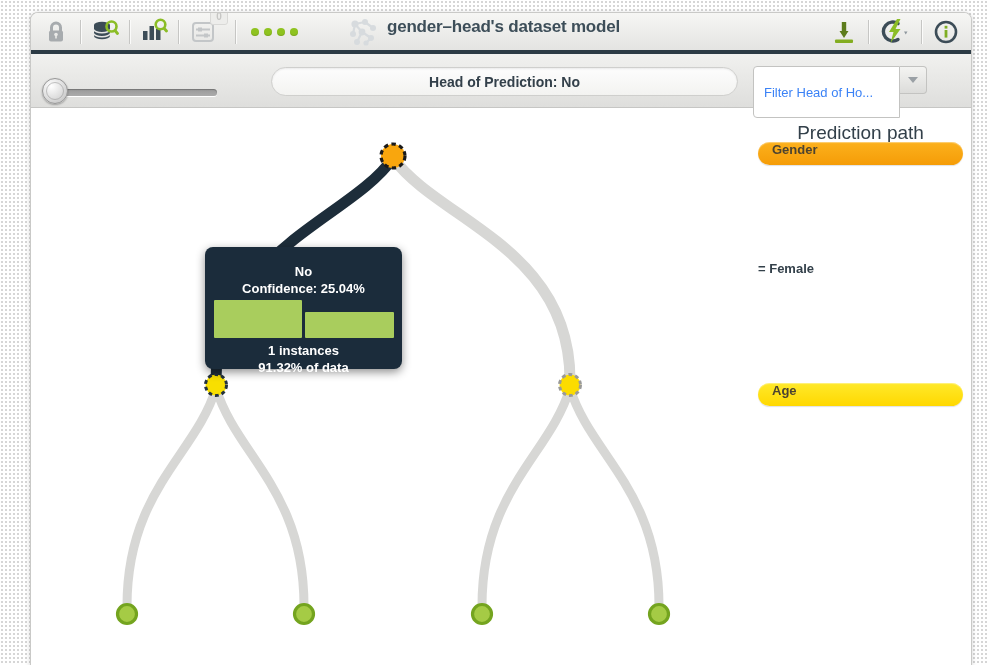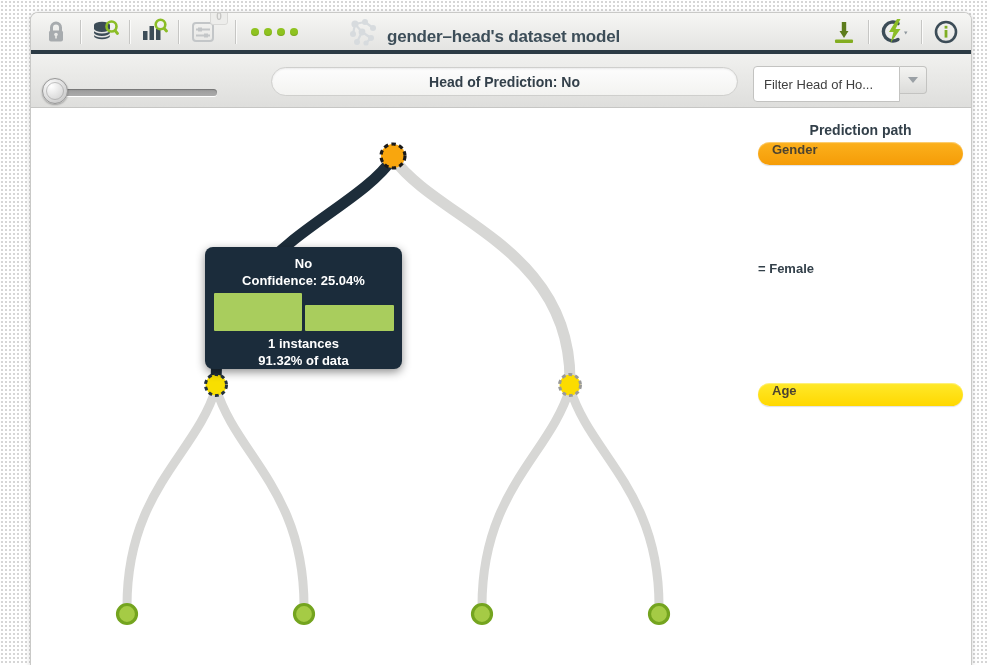--- a/index.html
+++ b/index.html
@@ -19,21 +19,21 @@
   
   .toolbar1{
     position:relative;height:37px;
     background:linear-gradient(#f6f6f4,#e4e4e2);
     display:flex;align-items:center;padding:0 10px;
   }
   .tb-sep{width:1px;height:24px;background:#c6c6c4;box-shadow:1px 0 0 #fbfbfa;margin:0 9px;}
   .tb-icon{display:flex;align-items:center;justify-content:center;min-width:30px;height:30px;cursor:pointer;}
   .dots{display:flex;gap:5px;margin-left:6px;}
   .dots span{width:8px;height:8px;border-radius:50%;background:#8fc320;box-shadow:inset 0 -1px 1px rgba(0,0,0,.15);}
-  .title-block{position:absolute;left:316px;top:4px;display:flex;align-items:flex-end;gap:8px;}
+  .title-block{position:absolute;left:316px;top:4px;display:flex;align-items:flex-start;gap:8px;}
   .app-title{font-size:17px;font-weight:bold;color:#3d4e59;letter-spacing:-0.2px;}
   .tb-right{margin-left:auto;display:flex;align-items:center;}
   .badge0{
     position:absolute;right:-10px;top:-8px;width:16px;height:14px;border-radius:3px;
     background:#ededeb;border:1px solid #d9d9d7;color:#c6c6c4;font-size:10px;font-weight:bold;
     display:flex;align-items:center;justify-content:center;
   }
   
   .dark-divider{height:4px;background:#2c3b45;}
   
@@ -56,44 +56,44 @@
   .output-pill{
     position:absolute;left:240px;top:13px;width:465px;height:27px;border-radius:15px;
     background:linear-gradient(#fdfdfd,#f3f3f1);border:1px solid #cfcfcd;
     box-shadow:inset 0 1px 2px rgba(0,0,0,.08);
     display:flex;align-items:center;justify-content:center;
     font-size:14px;font-weight:bold;color:#33404a;
   }
   .filter-dd{position:absolute;left:722px;top:12px;display:flex;cursor:pointer;}
   .filter-dd-label{
     width:125px;height:26px;background:#fff;border:1px solid #c3c3c1;border-radius:4px 0 0 4px;
-    display:flex;align-items:center;padding:4px 10px;font-size:13px;color:#404040;white-space:nowrap;overflow:hidden;
+    display:flex;align-items:center;padding:12px 10px;font-size:13px;color:#3b82f6;white-space:nowrap;overflow:hidden;
   }
   .filter-dd-btn{
     width:27px;height:28px;box-sizing:border-box;border:1px solid #c3c3c1;border-left:none;border-radius:0 4px 4px 0;
     background:linear-gradient(#f4f4f2,#dcdcda);display:flex;align-items:center;justify-content:center;
   }
   .caret-down{width:0;height:0;border-left:5px solid transparent;border-right:5px solid transparent;border-top:6px solid #9aa0a5;}
   
   .tree-svg{position:absolute;left:0;top:0;}
   
   .tooltip{
     position:absolute;left:205px;top:247px;width:197px;height:122px;border-radius:8px;
     background:#1b2c3b;box-shadow:0 3px 10px rgba(0,0,0,.45);
     color:#fff;font-weight:bold;text-align:center;z-index:5;
-    display:flex;flex-direction:column;padding-top:8px;box-sizing:border-box;
+    display:flex;flex-direction:column;padding-top:16px;box-sizing:border-box;
   }
   .tooltip .tt-line{font-size:13px;line-height:17px;}
   .histo{display:flex;align-items:flex-end;gap:3px;height:40px;margin:3px 8px 4px 9px;}
   .histo-bar{background:#a9cd5d;border-radius:1px;}
   .histo-bar.b1{width:89px;}
   .histo-bar.b2{width:91px;}
   
   .legend-title{position:absolute;left:758px;top:122px;width:205px;text-align:center;
-    font-size:14px;font-weight:bold;color:#33404a;}
+    font-size:19px;font-weight:normal;color:#33404a;}
   .legend-pill{
     position:absolute;left:758px;width:205px;height:23px;border-radius:12px;
     box-sizing:border-box;padding-left:14px;display:flex;
     font-size:13px;font-weight:bold;color:#4c4330;
     box-shadow:inset 0 1px 1px rgba(255,255,255,.4), 0 1px 1px rgba(0,0,0,.12);
   }
   .pill-gender{top:142px;background:linear-gradient(#fcb11d,#f59c07);}
   .pill-age{top:383px;background:linear-gradient(#ffe92b,#ffd800);}
   .legend-value{position:absolute;left:758px;top:261px;width:205px;text-align:left;
     font-size:13px;font-weight:bold;color:#33404a;}

